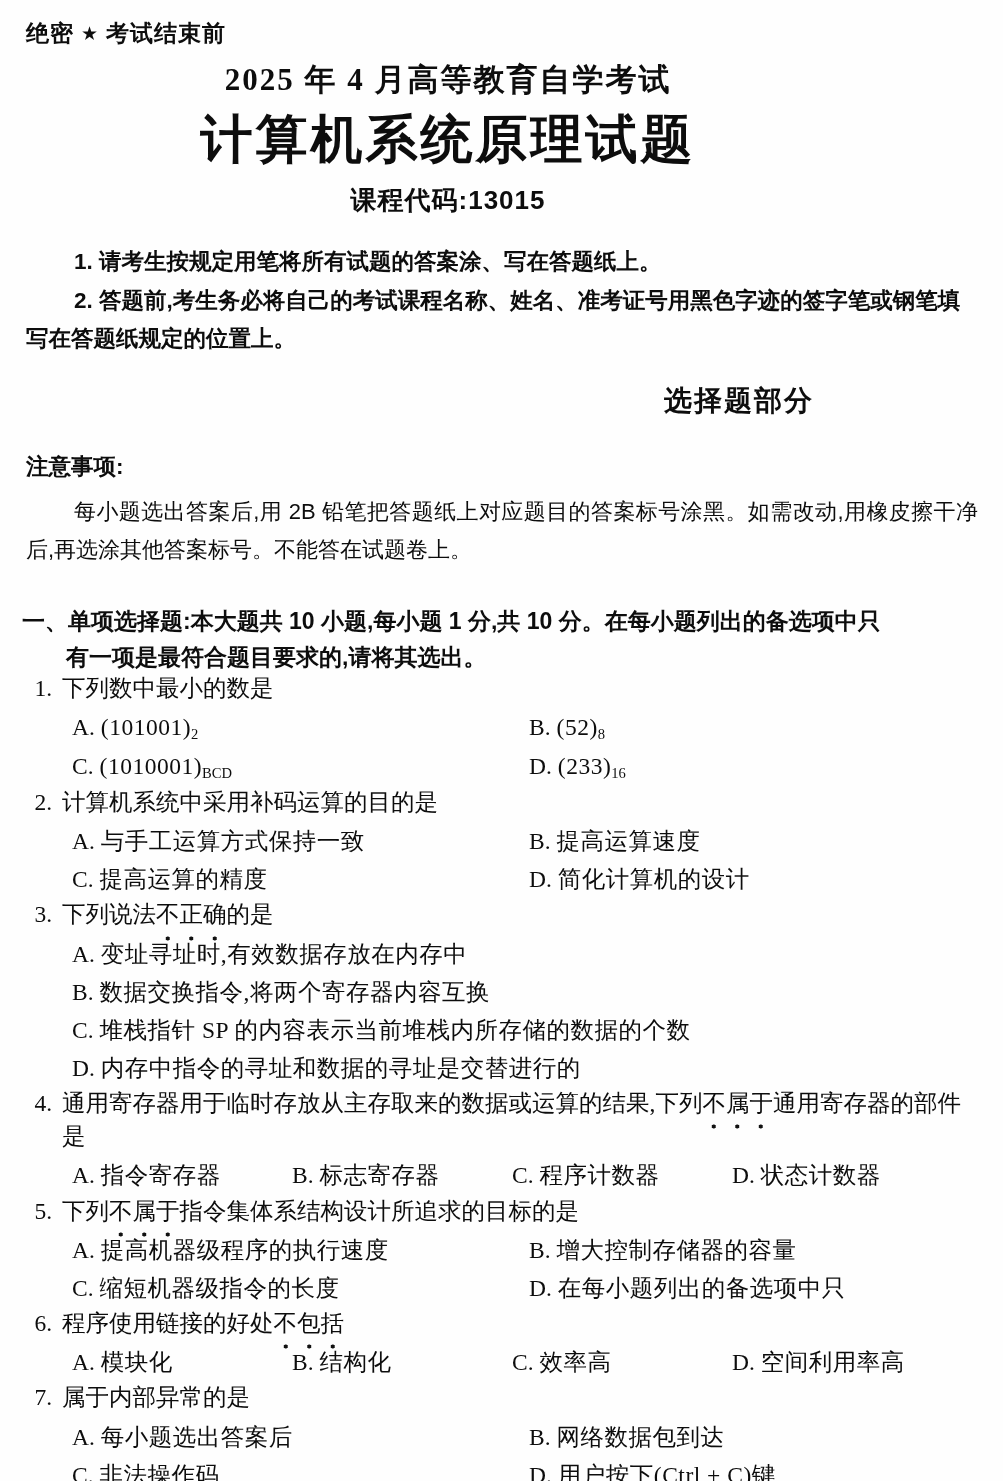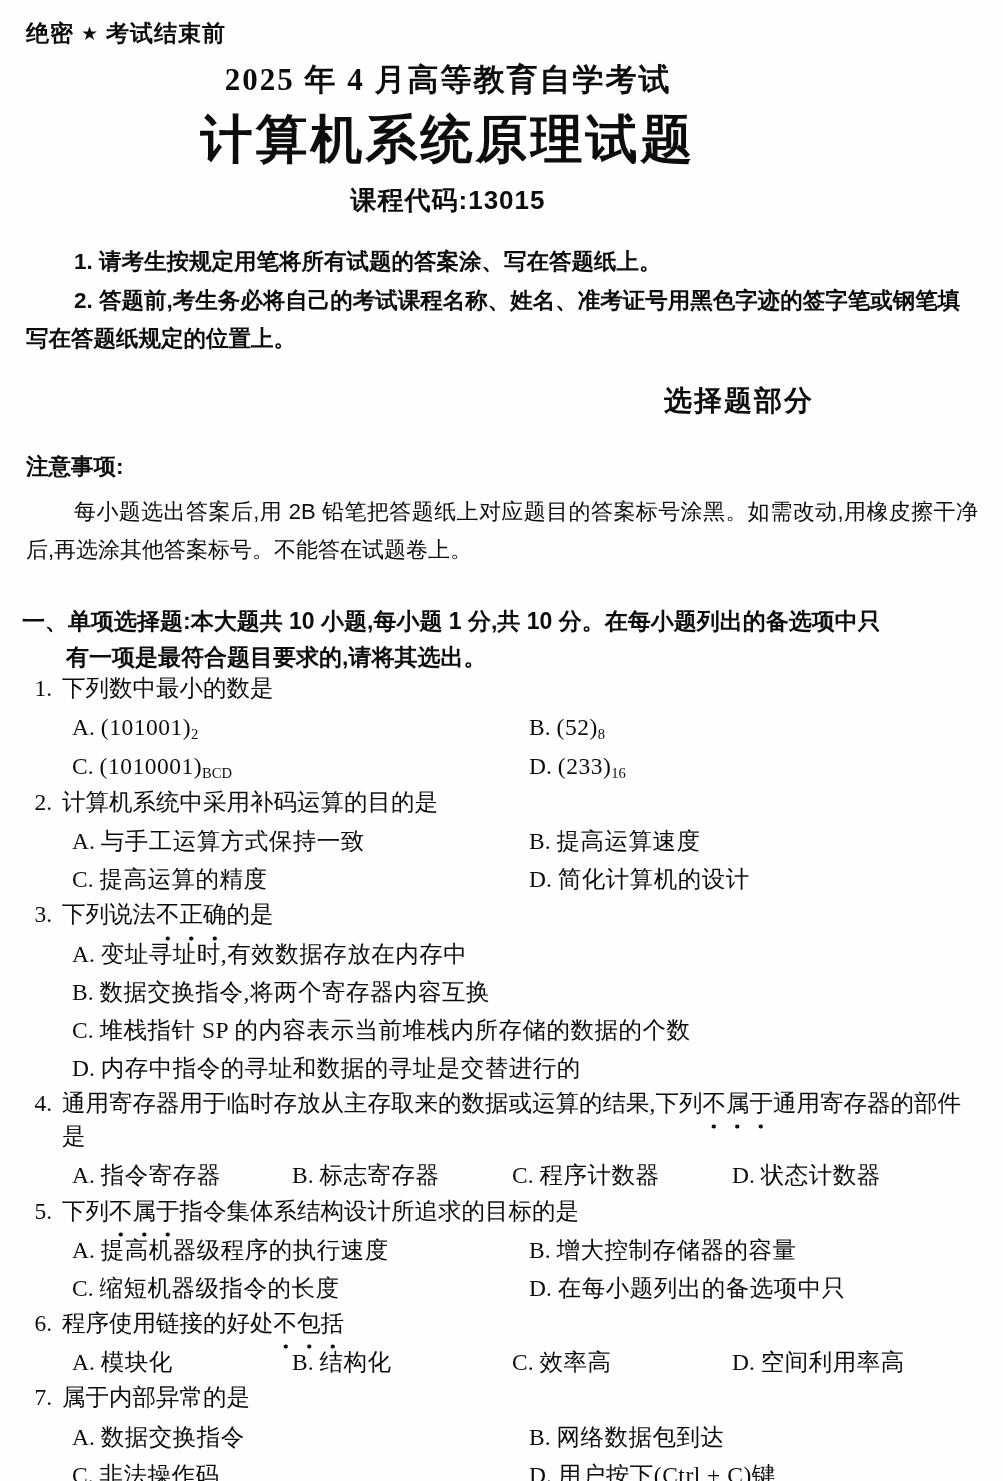--- a/index.html
+++ b/index.html
@@ -330,21 +330,21 @@
           </div>
         </div>
       </div>
       <div class="q">
         <div class="q-stem">
           <span class="q-num">7.</span>
           <span class="q-text"><span>属于内部异常的是</span></span>
         </div>
         <div class="opts">
           <div class="opt-row opt-2col">
-            <div class="opt"><span class="lab">A.</span><span class="paren">数据交换指令</span></div>
+            <div class="opt"><span class="lab">A.</span><span class="paren">每小题选出答案后</span></div>
             <div class="opt"><span class="lab">B.</span><span class="paren">网络数据包到达</span></div>
           </div>
           <div class="opt-row opt-2col">
             <div class="opt"><span class="lab">C.</span><span class="paren">非法操作码</span></div>
             <div class="opt"><span class="lab">D.</span><span class="paren">用户按下(Ctrl + C)键</span></div>
           </div>
         </div>
       </div>
     </div>
 

